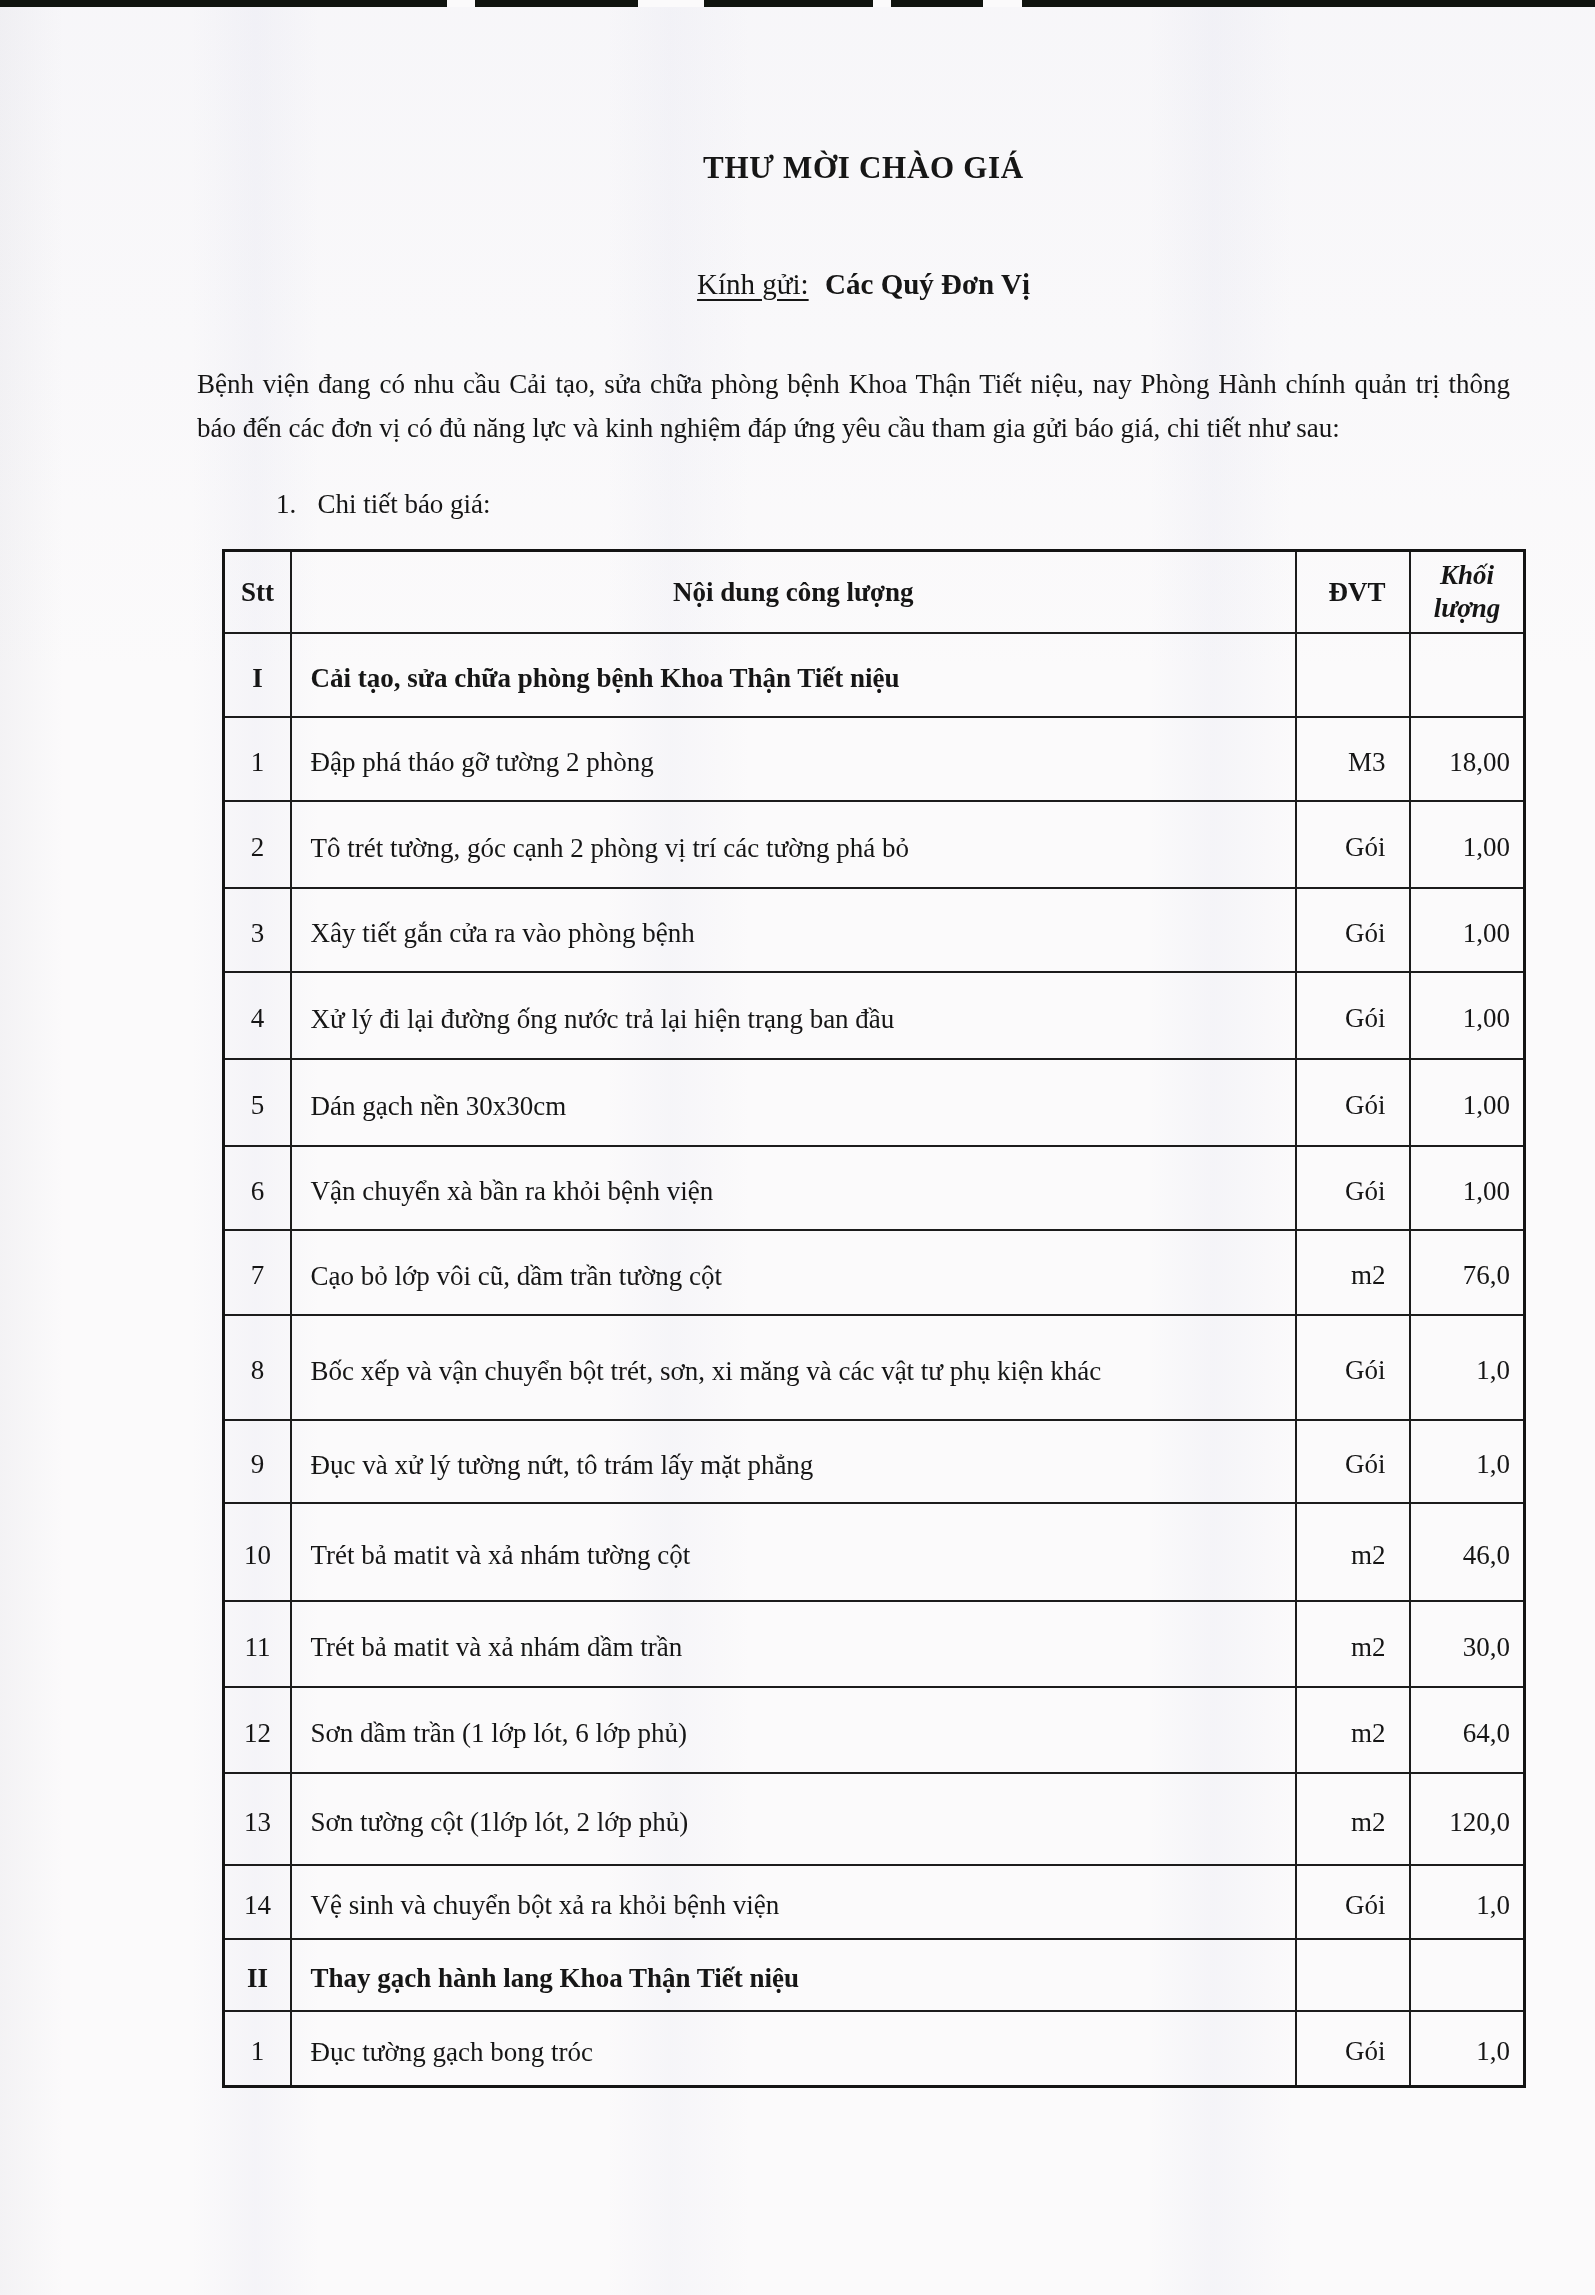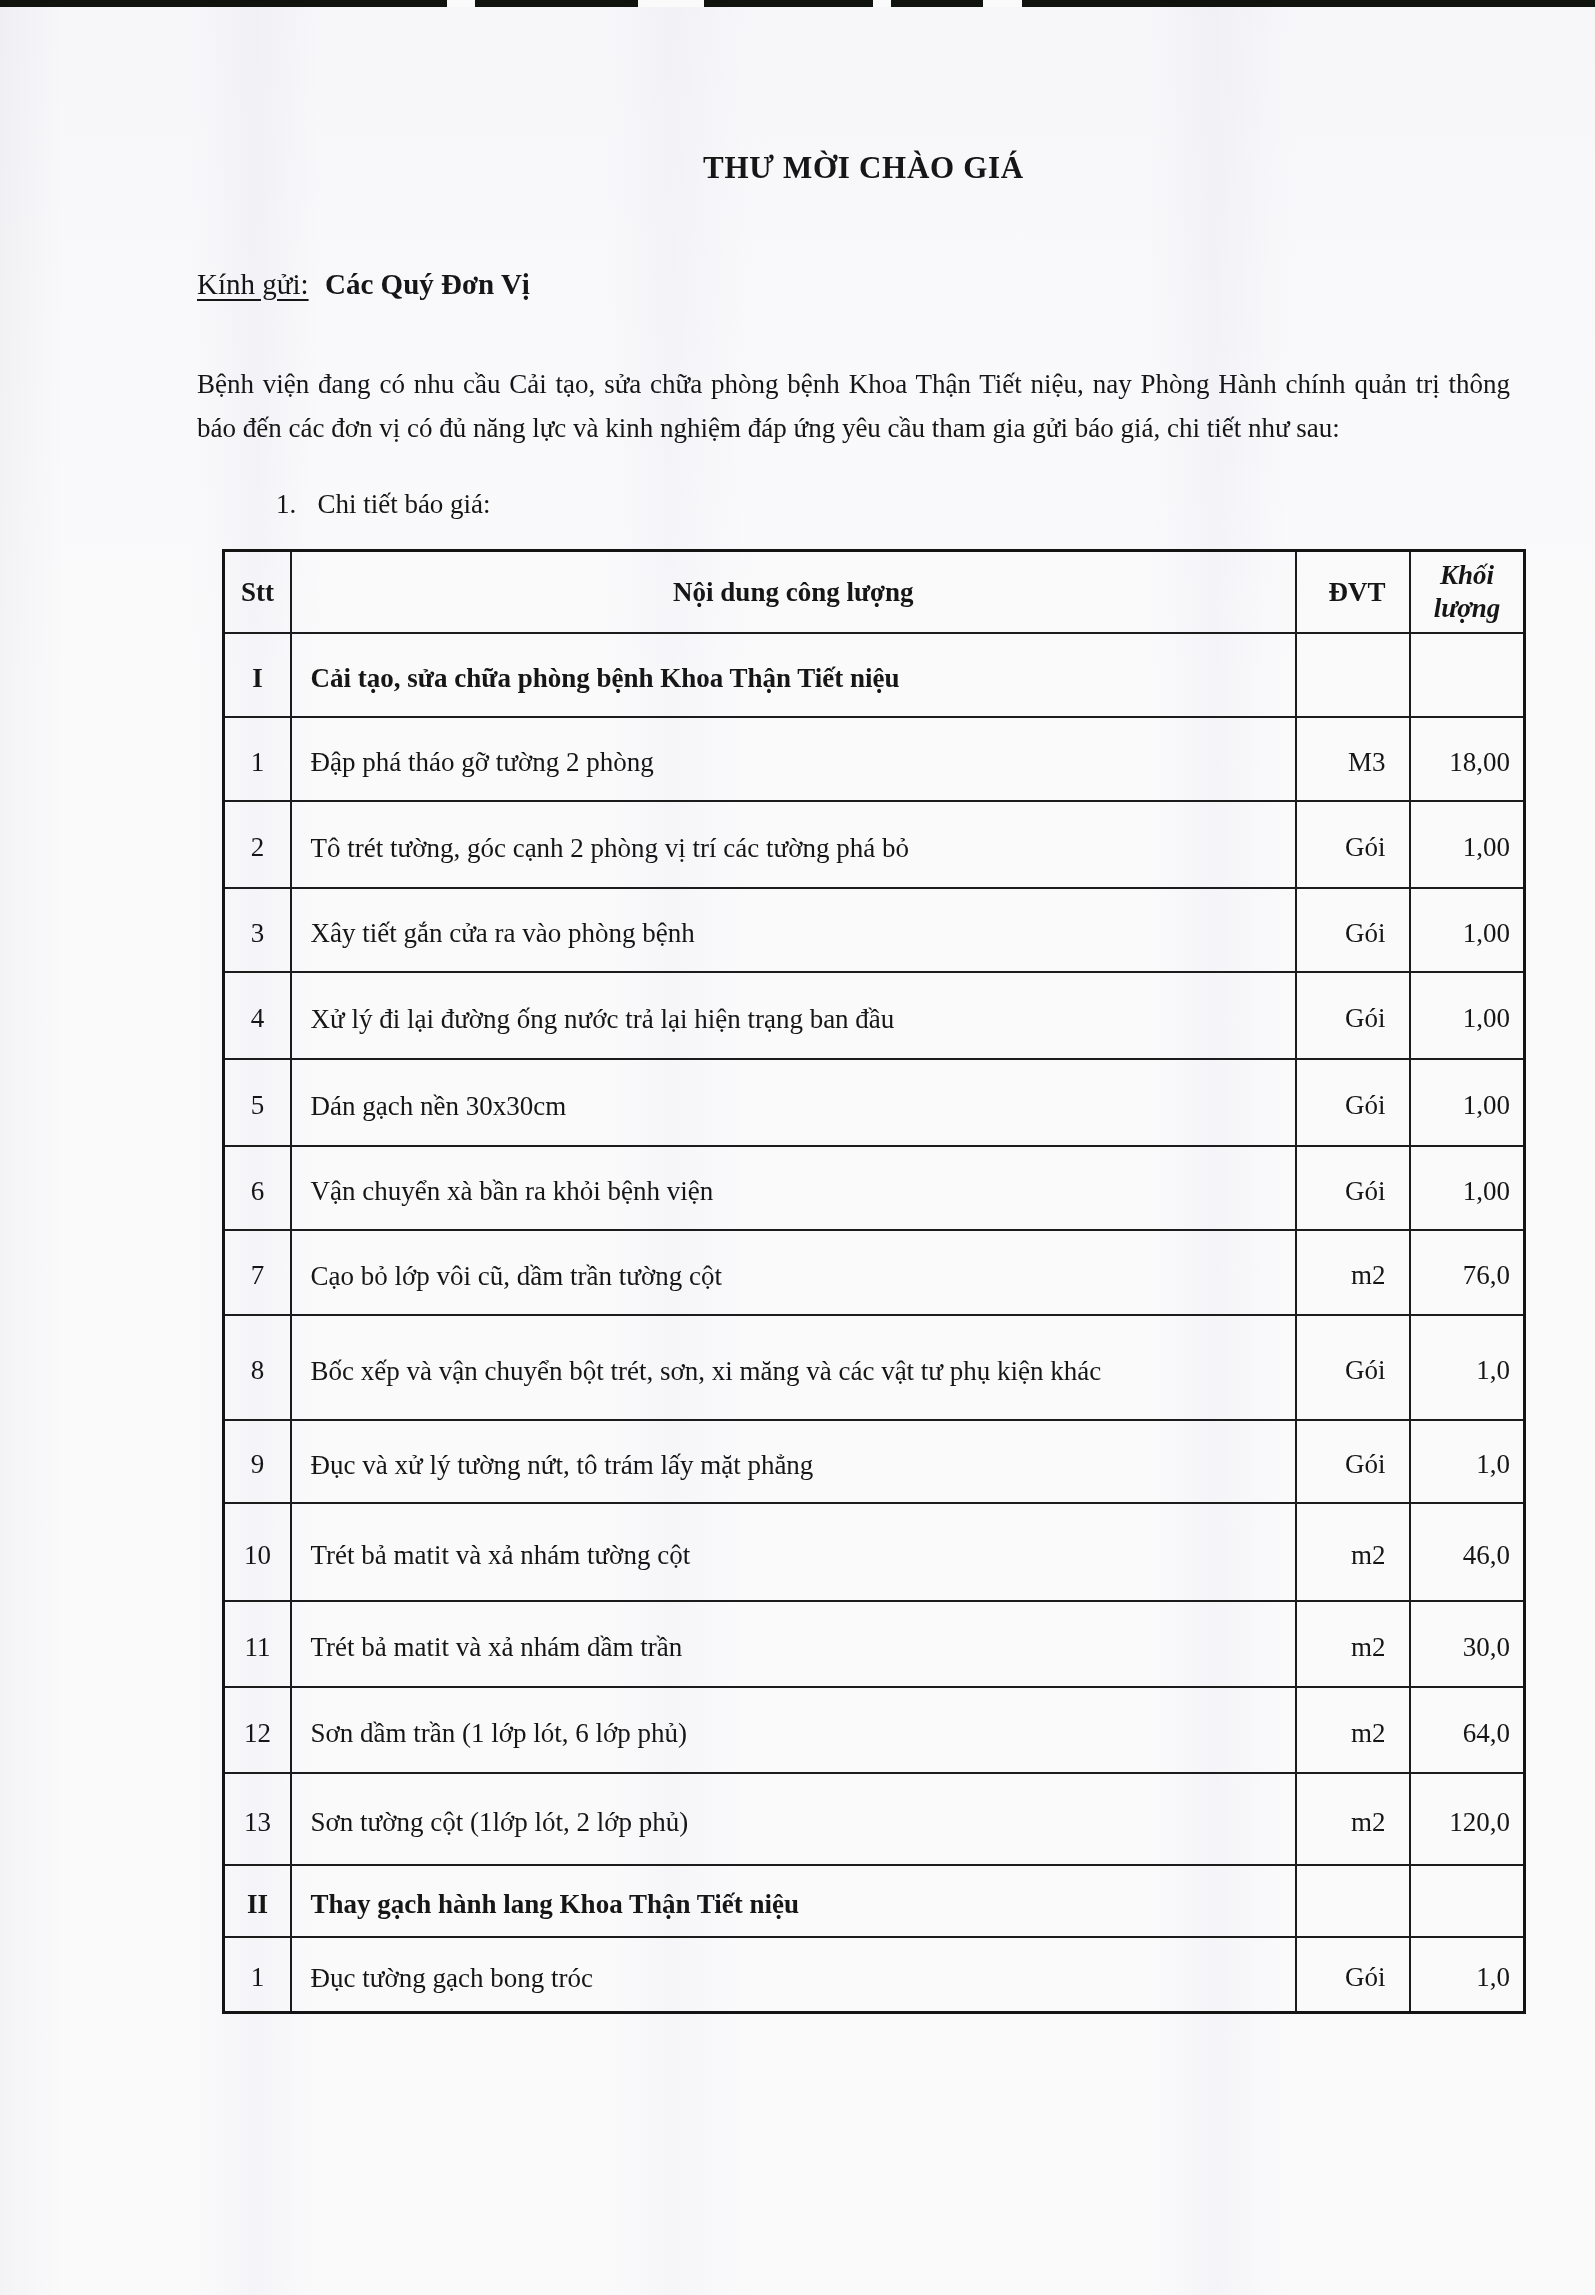--- a/index.html
+++ b/index.html
@@ -38,21 +38,21 @@
   .content{ position:relative; padding:152px 36px 0 197px; }
 
   .title{
     margin:0; width:1333px;
     font-size:31px; font-weight:bold;
     text-align:center; letter-spacing:0.7px;
     line-height:1.05;
   }
   .salutation{
     margin:84px 0 0 0; width:1333px;
-    font-size:29px; line-height:1.1;
+    font-size:29px; text-align:center; line-height:1.1;
   }
   .salutation .label{ text-decoration:underline; text-underline-offset:4.6px; font-weight:normal; }
   .salutation .value{ font-weight:bold; margin-left:9.2px; }
 
   .intro{
     margin:63px 0 0 0;
     width:1313px;
     font-size:27px; line-height:1.62;
     text-align:justify;
   }
@@ -212,20 +212,26 @@
             <td class="c-content">Sơn dầm trần  (1 lớp lót, 6 lớp phủ)</td>
             <td class="c-dvt">m2</td>
             <td class="c-qty">64,0</td>
           </tr>
           <tr style="height: 92px;">
             <td class="c-stt">13</td>
             <td class="c-content">Sơn tường cột (1lớp lót, 2 lớp phủ)</td>
             <td class="c-dvt">m2</td>
             <td class="c-qty">120,0</td>
           </tr>
+          <tr style="height: 74px;">
+            <td class="c-stt">14</td>
+            <td class="c-content">Vệ sinh và chuyển bột xả ra khỏi bệnh viện</td>
+            <td class="c-dvt">Gói</td>
+            <td class="c-qty">1,0</td>
+          </tr>
           <tr class="section" style="height: 72px;">
             <td class="c-stt">II</td>
             <td class="c-content">Thay gạch hành lang Khoa Thận Tiết niệu</td>
             <td class="c-dvt"></td>
             <td class="c-qty"></td>
           </tr>
           <tr style="height: 76px;">
             <td class="c-stt">1</td>
             <td class="c-content">Đục tường gạch bong tróc</td>
             <td class="c-dvt">Gói</td>

